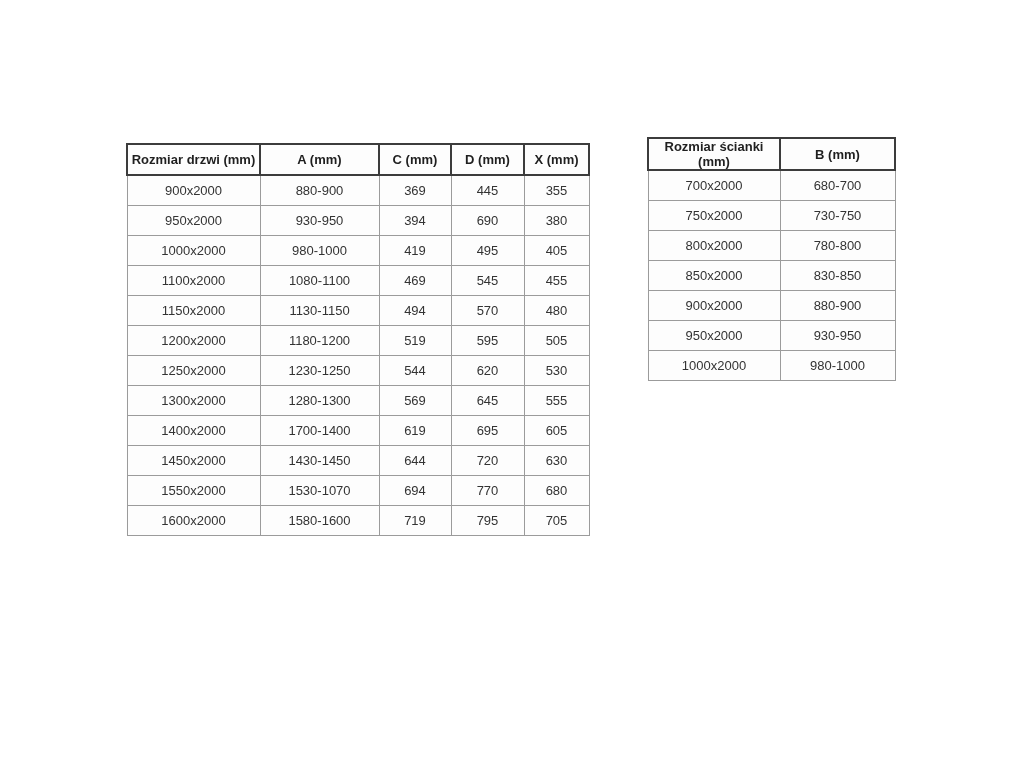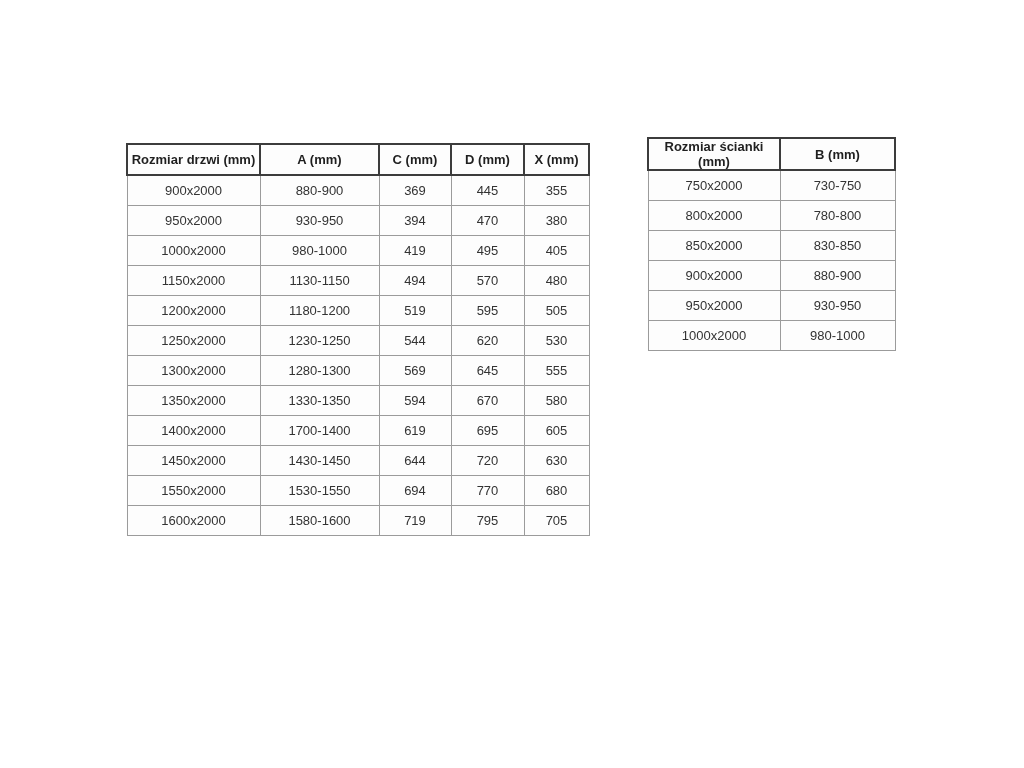--- a/index.html
+++ b/index.html
@@ -79,31 +79,38 @@
           <td>900x2000</td>
           <td>880-900</td>
           <td>369</td>
           <td>445</td>
           <td>355</td>
         </tr>
         <tr>
           <td>950x2000</td>
           <td>930-950</td>
           <td>394</td>
-          <td>470</td>
+          <td>690</td>
           <td>380</td>
         </tr>
         <tr>
           <td>1000x2000</td>
           <td>980-1000</td>
           <td>419</td>
           <td>495</td>
           <td>405</td>
         </tr>
         <tr>
+          <td>1100x2000</td>
+          <td>1080-1100</td>
+          <td>469</td>
+          <td>545</td>
+          <td>455</td>
+        </tr>
+        <tr>
           <td>1150x2000</td>
           <td>1130-1150</td>
           <td>494</td>
           <td>570</td>
           <td>480</td>
         </tr>
         <tr>
           <td>1200x2000</td>
           <td>1180-1200</td>
           <td>519</td>
@@ -118,43 +125,36 @@
           <td>530</td>
         </tr>
         <tr>
           <td>1300x2000</td>
           <td>1280-1300</td>
           <td>569</td>
           <td>645</td>
           <td>555</td>
         </tr>
         <tr>
-          <td>1350x2000</td>
-          <td>1330-1350</td>
-          <td>594</td>
-          <td>670</td>
-          <td>580</td>
-        </tr>
-        <tr>
           <td>1400x2000</td>
           <td>1700-1400</td>
           <td>619</td>
           <td>695</td>
           <td>605</td>
         </tr>
         <tr>
           <td>1450x2000</td>
           <td>1430-1450</td>
           <td>644</td>
           <td>720</td>
           <td>630</td>
         </tr>
         <tr>
           <td>1550x2000</td>
-          <td>1530-1550</td>
+          <td>1530-1070</td>
           <td>694</td>
           <td>770</td>
           <td>680</td>
         </tr>
         <tr>
           <td>1600x2000</td>
           <td>1580-1600</td>
           <td>719</td>
           <td>795</td>
           <td>705</td>
@@ -168,20 +168,24 @@
         <col>
       </colgroup>
     <thead>
         <tr>
           <th>Rozmiar ścianki (mm)</th>
           <th>B (mm)</th>
         </tr>
       </thead>
     <tbody>
         <tr>
+          <td>700x2000</td>
+          <td>680-700</td>
+        </tr>
+        <tr>
           <td>750x2000</td>
           <td>730-750</td>
         </tr>
         <tr>
           <td>800x2000</td>
           <td>780-800</td>
         </tr>
         <tr>
           <td>850x2000</td>
           <td>830-850</td>

